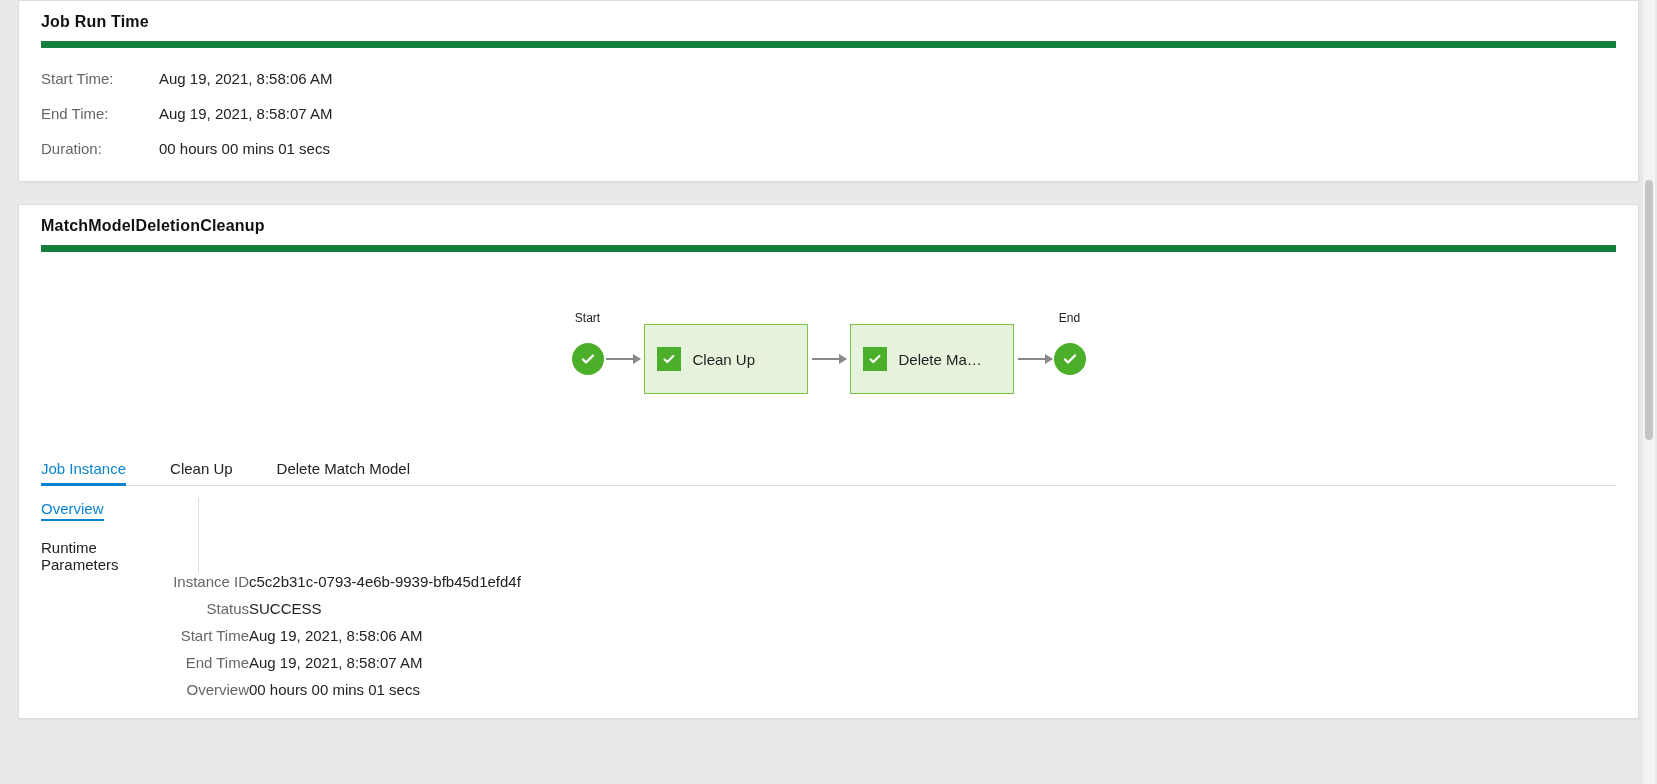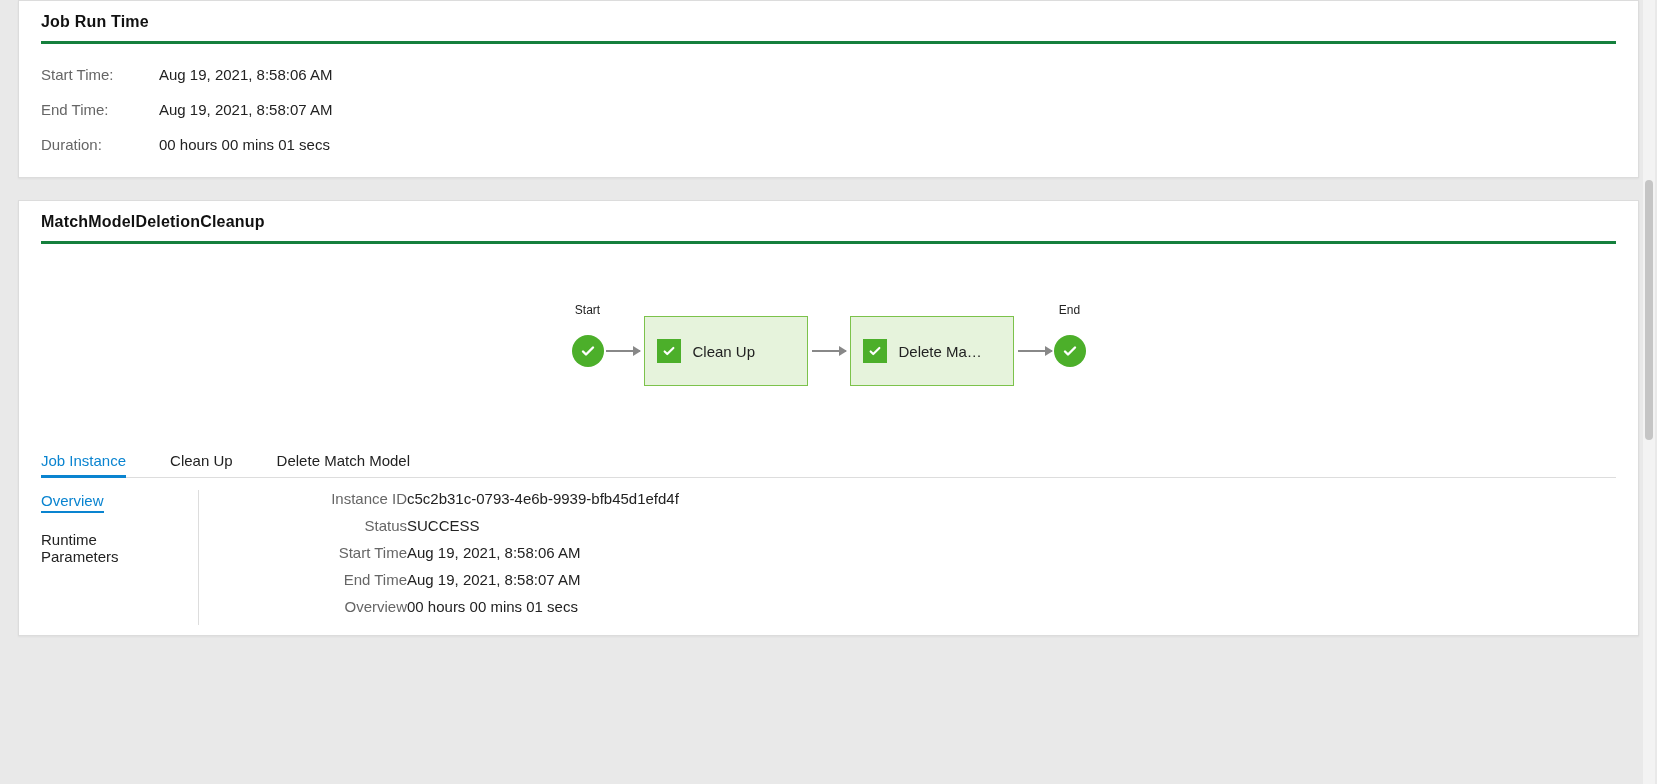--- a/index.html
+++ b/index.html
@@ -18,21 +18,21 @@
     border: 1px solid #dcdcdc;
     margin-bottom: 22px;
     padding: 12px 22px 24px 22px;
     box-shadow: 0 1px 2px rgba(0,0,0,0.05);
   }
   .card-title {
     font-size: 16px;
     font-weight: 600;
     color: #111;
     padding-bottom: 10px;
-    border-bottom: 3px solid #15803d;
+    border-bottom: 7px solid #15803d;
     margin-bottom: 22px;
     letter-spacing: 0.2px;
   }
   .kv-row {
     display: flex;
     margin-bottom: 18px;
     font-size: 15px;
   }
   .kv-label {
     width: 118px;
@@ -141,20 +141,21 @@
   .tab.active::after {
     content: "";
     position: absolute;
     left: 0; right: 0; bottom: -1px;
     height: 3px;
     background: #0a84d0;
   }
 
   .detail-area {
     display: flex;
+    flex-direction: column;
   }
   .side-nav {
     width: 158px;
     border-right: 1px solid #ddd;
     padding-right: 24px;
     padding-top: 2px;
     display: flex;
     flex-direction: column;
     gap: 18px;
     font-size: 15px;

